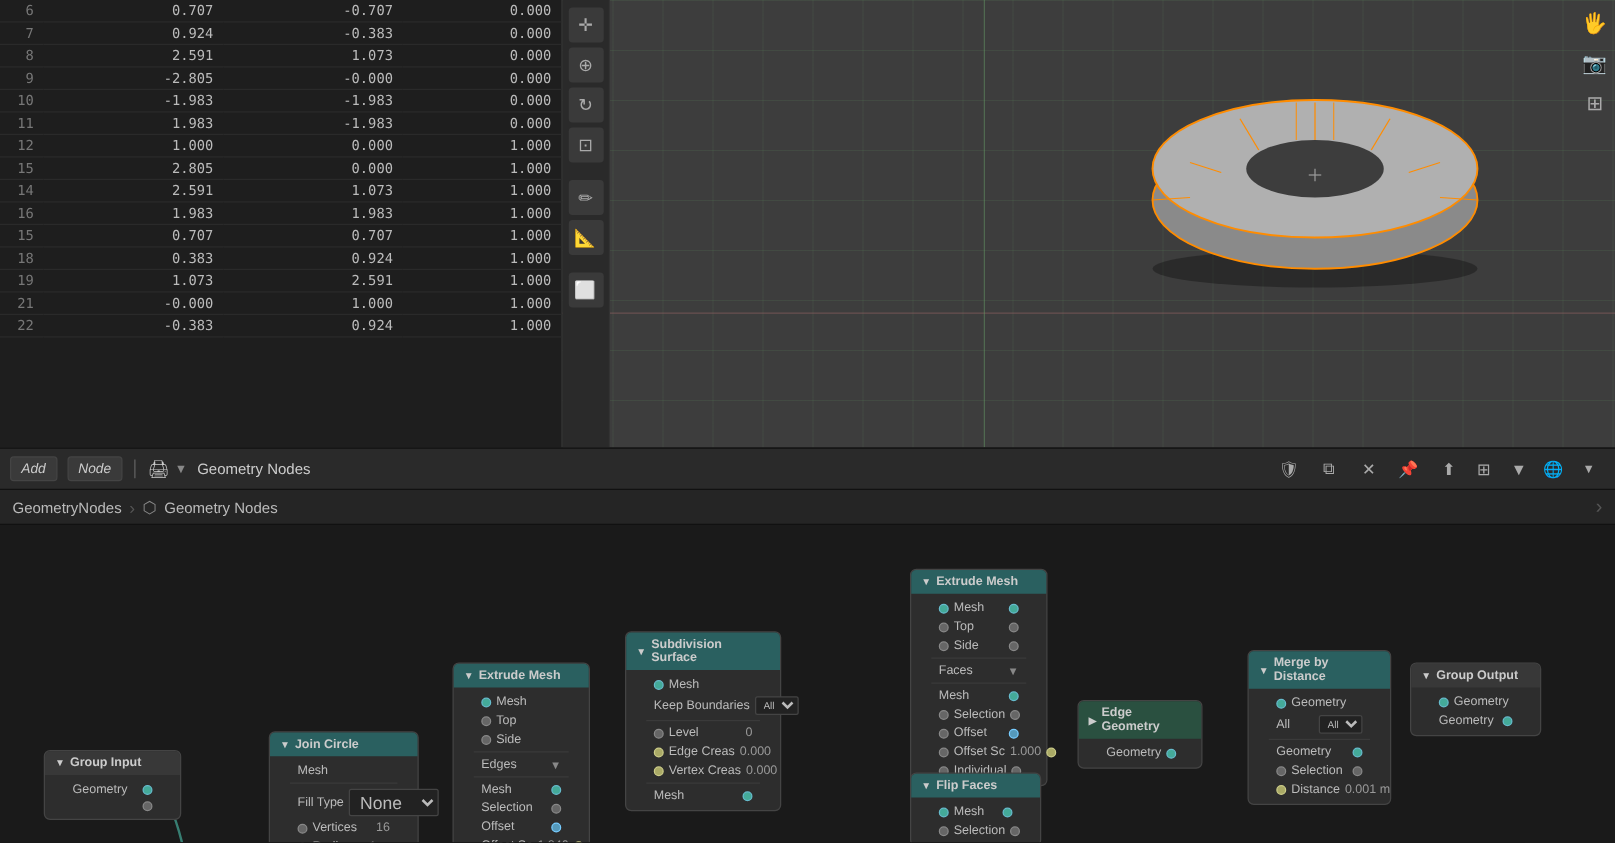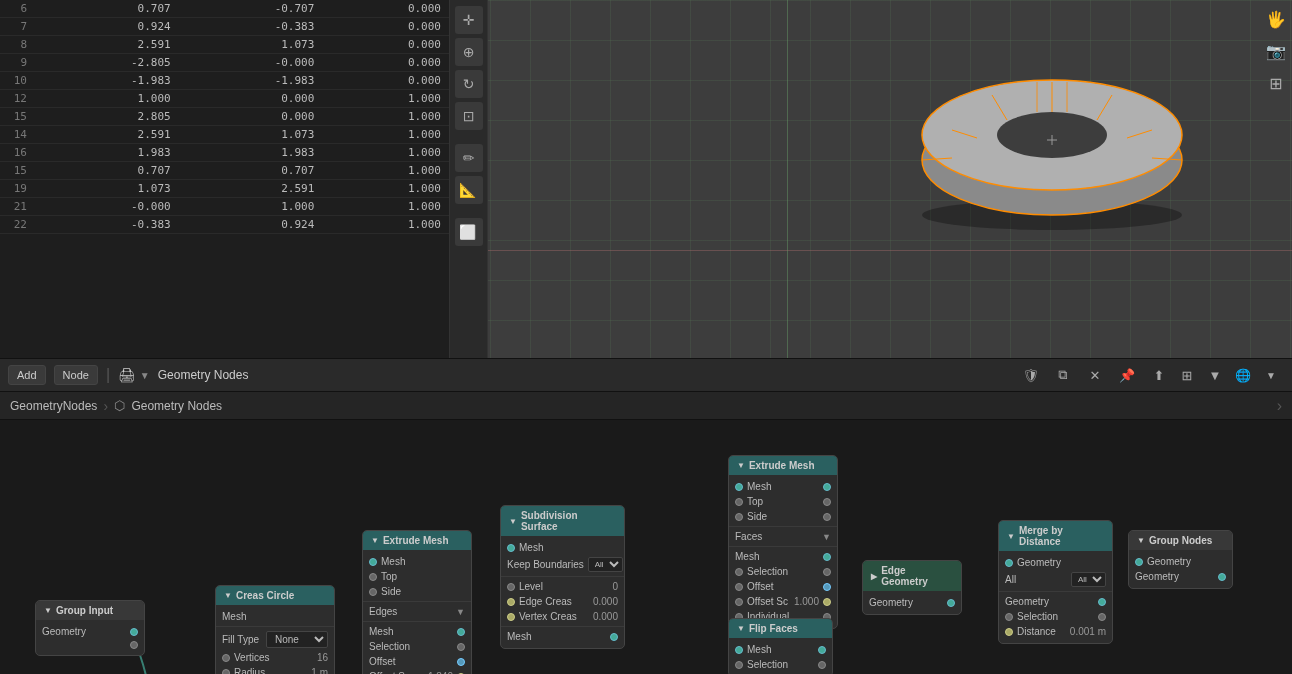--- a/index.html
+++ b/index.html
@@ -175,20 +175,21 @@
     }
 
     .node-header-btn {
       padding: 3px 8px;
       background: #3a3a3a;
       border: 1px solid #444;
       border-radius: 3px;
       color: #ccc;
       font-size: 11px;
       cursor: pointer;
+      font-style: italic;
     }
 
     .node-header-separator {
       color: #555;
       font-size: 16px;
     }
 
     .node-header-title {
       display: flex;
       align-items: center;
@@ -282,21 +283,21 @@
       display: flex;
       align-items: center;
       gap: 4px;
     }
 
     .node-header-strip .arrow {
       font-size: 8px;
     }
 
     .node-body {
-      padding: 4px 0;
+      padding: 4px 16px;
     }
 
     .node-row {
       display: flex;
       align-items: center;
       padding: 2px 6px;
       gap: 4px;
       white-space: nowrap;
     }
 
@@ -320,21 +321,21 @@
 
     .node-row .value {
       color: #999;
       font-size: 10px;
     }
 
     .node-row .dropdown {
       background: #222;
       border: 1px solid #444;
       color: #bbb;
-      font-size: 10px;
+      font-size: 14px;
       padding: 1px 12px 1px 4px;
       border-radius: 2px;
     }
 
     
     .strip-teal   { background: #2a6060; }
     .strip-green  { background: #2a5040; }
     .strip-dark   { background: #383838; }
 
     
@@ -384,20 +385,26 @@
             <td>-0.000</td>
             <td>0.000</td>
           </tr>
           <tr>
             <td>10</td>
             <td>-1.983</td>
             <td>-1.983</td>
             <td>0.000</td>
           </tr>
           <tr>
+            <td>11</td>
+            <td>1.983</td>
+            <td>-1.983</td>
+            <td>0.000</td>
+          </tr>
+          <tr>
             <td>12</td>
             <td>1.000</td>
             <td>0.000</td>
             <td>1.000</td>
           </tr>
           <tr>
             <td>15</td>
             <td>2.805</td>
             <td>0.000</td>
             <td>1.000</td>
@@ -411,20 +418,26 @@
           <tr>
             <td>16</td>
             <td>1.983</td>
             <td>1.983</td>
             <td>1.000</td>
           </tr>
           <tr>
             <td>15</td>
             <td>0.707</td>
             <td>0.707</td>
+            <td>1.000</td>
+          </tr>
+          <tr>
+            <td>18</td>
+            <td>0.383</td>
+            <td>0.924</td>
             <td>1.000</td>
           </tr>
           <tr>
             <td>19</td>
             <td>1.073</td>
             <td>2.591</td>
             <td>1.000</td>
           </tr>
           <tr>
             <td>21</td>
@@ -568,21 +581,21 @@
         <div class="node-row">
           <span class="label"></span>
           <span class="socket socket-grey"></span>
         </div>
       </div>
     </div>
 
     <div class="node" style="left:215px;top:165px;width:120px;">
       <div class="node-header-strip strip-teal">
         <span class="arrow">▼</span>
-        <span>Creas Circle</span>
+        <span>Join Circle</span>
       </div>
       <div class="node-body">
         <div class="node-row">
           <span class="label">Mesh</span>
         </div>
         <div class="node-divider"></div>
         <div class="node-row">
           <span class="label">Fill Type</span>
           <select class="dropdown">
             <option>None</option>
@@ -803,21 +816,21 @@
           <span class="socket socket-yellow"></span>
           <span class="label">Distance</span>
           <span class="value">0.001 m</span>
         </div>
       </div>
     </div>
 
     <div class="node" style="left:1128px;top:110px;width:105px;">
       <div class="node-header-strip strip-dark">
         <span class="arrow">▼</span>
-        <span>Group Nodes</span>
+        <span>Group Output</span>
       </div>
       <div class="node-body">
         <div class="node-row">
           <span class="socket socket-green"></span>
           <span class="label">Geometry</span>
         </div>
         <div class="node-row">
           <span class="label">Geometry</span>
           <span class="socket socket-green"></span>
         </div>

